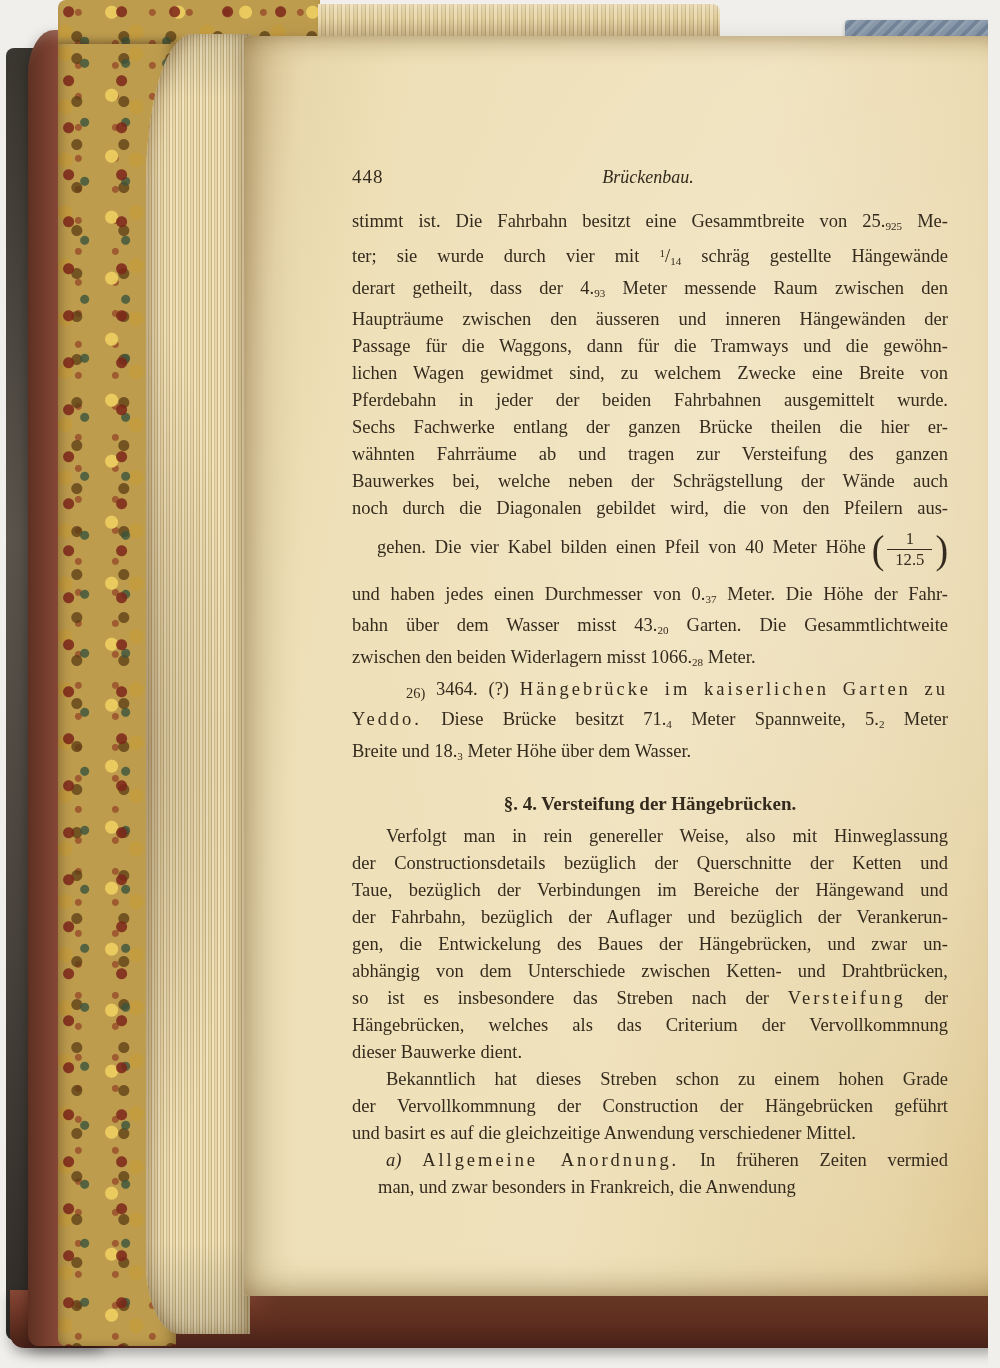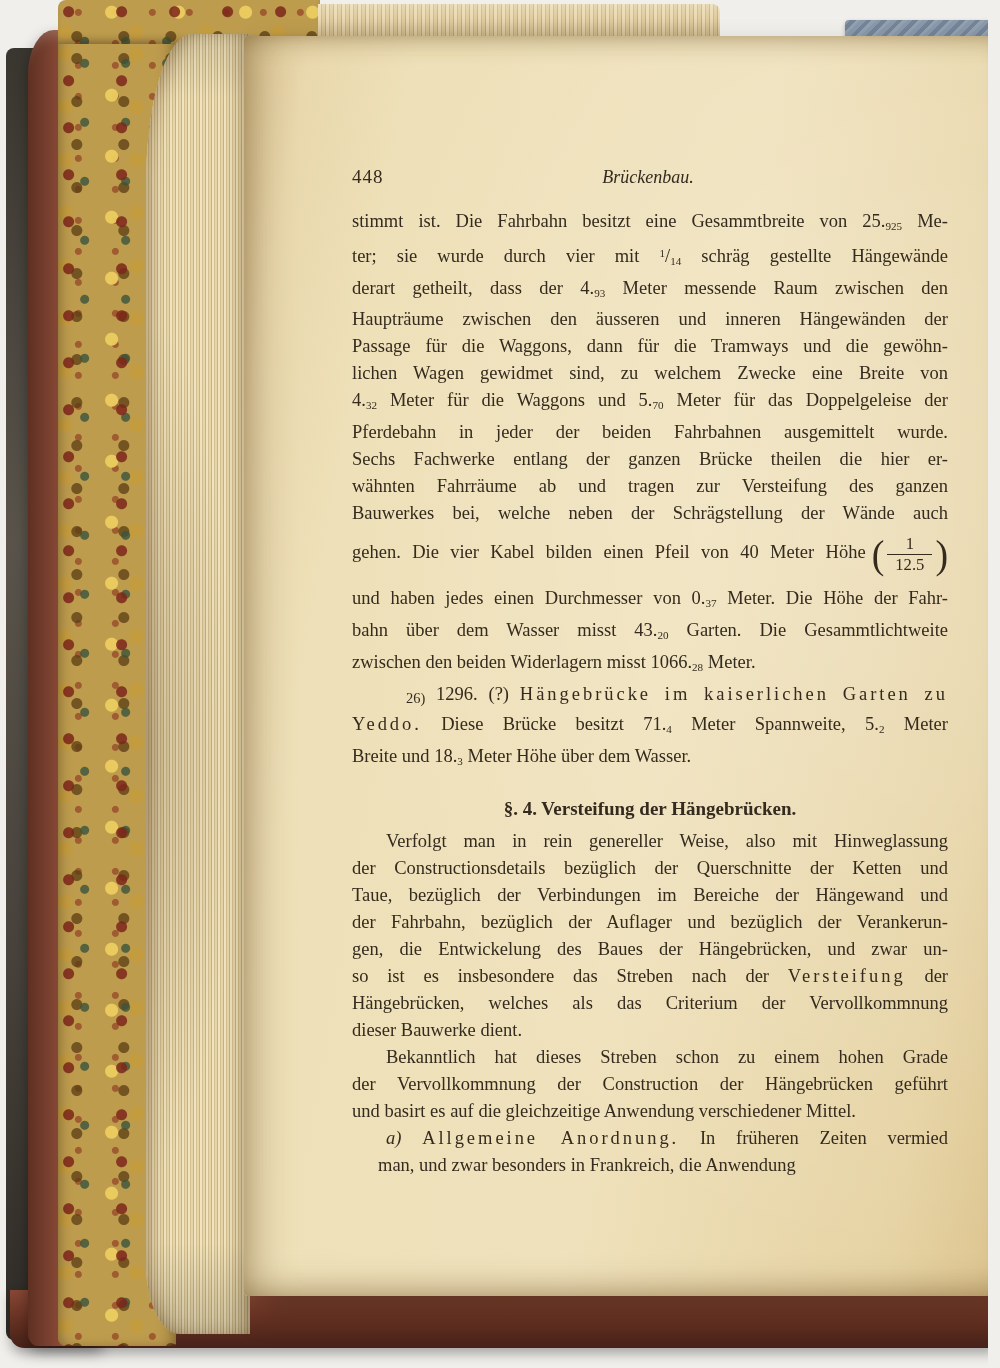--- a/index.html
+++ b/index.html
@@ -99,21 +99,21 @@
   }
   .page-header{position:relative;height:30px;margin-bottom:14px;}
   .pagenum{position:absolute;left:0;top:2px;font-size:19px;letter-spacing:1px;}
   .running{position:absolute;left:0;right:4px;top:3px;text-align:center;font-style:italic;font-size:18px;}
 
   .line{
     font-size:18.5px;line-height:27px;
     text-align:justify;text-align-last:justify;
   }
   .line.last{text-align-last:left;}
-  .line.tall{padding:7px 0 11px;}
+  .line.tall{padding:7px 0 11px;margin-left:25px;}
   .block-para .line.first,
   .block-para-hang .line.first{text-indent:34px;}
   .block-note .line.first{text-indent:54px;}
   .block-para-hang .line:not(.first){padding-left:26px;}
   .block-heading{
     text-align:center;font-weight:bold;font-size:19px;line-height:26px;
     margin:21px 0 6px;
   }
 
   .sub{font-size:.6em;vertical-align:-0.25em;}
@@ -148,49 +148,50 @@
         <span class="running">Brückenbau.</span>
       </div>
       <div>
           <div class="block block-para-cont">
             <div class="line first"><span>stimmt ist. Die Fahrbahn besitzt eine Gesammtbreite von 25.</span><span class="sub">925</span><span> Me-</span></div>
             <div class="line"><span>ter; sie wurde durch vier mit </span><span class="sup">1</span><span>/</span><span class="sub">14</span><span> schräg gestellte Hängewände</span></div>
             <div class="line"><span>derart getheilt, dass der 4.</span><span class="sub">93</span><span> Meter messende Raum zwischen den</span></div>
             <div class="line"><span>Haupträume zwischen den äusseren und inneren Hängewänden der</span></div>
             <div class="line"><span>Passage für die Waggons, dann für die Tramways und die gewöhn-</span></div>
             <div class="line"><span>lichen Wagen gewidmet sind, zu welchem Zwecke eine Breite von</span></div>
-            <div class="line"><span>4.</span><span class="sub">32</span><span> Meter für die Waggons und 5.</span><span class="sub">70</span><span> Meter für das Doppelgeleise der</span></div>
             <div class="line"><span>Pferdebahn in jeder der beiden Fahrbahnen ausgemittelt wurde.</span></div>
             <div class="line"><span>Sechs Fachwerke entlang der ganzen Brücke theilen die hier er-</span></div>
             <div class="line"><span>wähnten Fahrräume ab und tragen zur Versteifung des ganzen</span></div>
             <div class="line"><span>Bauwerkes bei, welche neben der Schrägstellung der Wände auch</span></div>
+            <div class="line"><span>noch durch die Diagonalen gebildet wird, die von den Pfeilern aus-</span></div>
             <div class="line tall"><span>gehen. Die vier Kabel bilden einen Pfeil von 40 Meter Höhe</span><span class="bigfrac">
                 <span class="paren">(</span>
                 <span class="stack">
                   <span class="num">1</span>
                   <span class="den">12.5</span>
                 </span>
                 <span class="paren">)</span>
               </span></div>
             <div class="line"><span>und haben jedes einen Durchmesser von 0.</span><span class="sub">37</span><span> Meter. Die Höhe der Fahr-</span></div>
             <div class="line"><span>bahn über dem Wasser misst 43.</span><span class="sub">20</span><span> Garten.  Die Gesammtlichtweite</span></div>
             <div class="line last"><span>zwischen den beiden Widerlagern misst 1066.</span><span class="sub">28</span><span> Meter.</span></div>
           </div>
           <div class="block block-note">
-            <div class="line first"><span class="noteref">26)</span><span> 1296. (?) </span><span class="sp">Hängebrücke im kaiserlichen Garten zu</span></div>
+            <div class="line first"><span class="noteref">26)</span><span> 3464. (?) </span><span class="sp">Hängebrücke im kaiserlichen Garten zu</span></div>
             <div class="line"><span class="sp">Yeddo.</span><span> Diese Brücke besitzt 71.</span><span class="sub">4</span><span> Meter Spannweite, 5.</span><span class="sub">2</span><span> Meter</span></div>
             <div class="line last"><span>Breite und 18.</span><span class="sub">3</span><span> Meter Höhe über dem Wasser.</span></div>
           </div>
           <div class="block block-heading">§. 4. Versteifung der Hängebrücken.</div>
           <div class="block block-para">
             <div class="line first"><span>Verfolgt man in rein genereller Weise,  also mit Hinweglassung</span></div>
             <div class="line"><span>der Constructionsdetails bezüglich der Querschnitte der Ketten und</span></div>
             <div class="line"><span>Taue, bezüglich der Verbindungen im Bereiche der Hängewand und</span></div>
             <div class="line"><span>der Fahrbahn, bezüglich der Auflager und bezüglich der Verankerun-</span></div>
             <div class="line"><span>gen, die Entwickelung des Baues der Hängebrücken, und zwar un-</span></div>
+            <div class="line"><span>abhängig von dem Unterschiede zwischen Ketten- und Drahtbrücken,</span></div>
             <div class="line"><span>so ist es insbesondere das Streben nach der </span><span class="sp">Versteifung</span><span> der</span></div>
             <div class="line"><span>Hängebrücken, welches als das Criterium der Vervollkommnung</span></div>
             <div class="line last"><span>dieser Bauwerke dient.</span></div>
           </div>
           <div class="block block-para">
             <div class="line first"><span>Bekanntlich hat dieses Streben schon zu einem hohen Grade</span></div>
             <div class="line"><span>der Vervollkommnung der Construction der Hängebrücken geführt</span></div>
             <div class="line last"><span>und basirt es auf die gleichzeitige Anwendung verschiedener Mittel.</span></div>
           </div>
           <div class="block block-para-hang">

